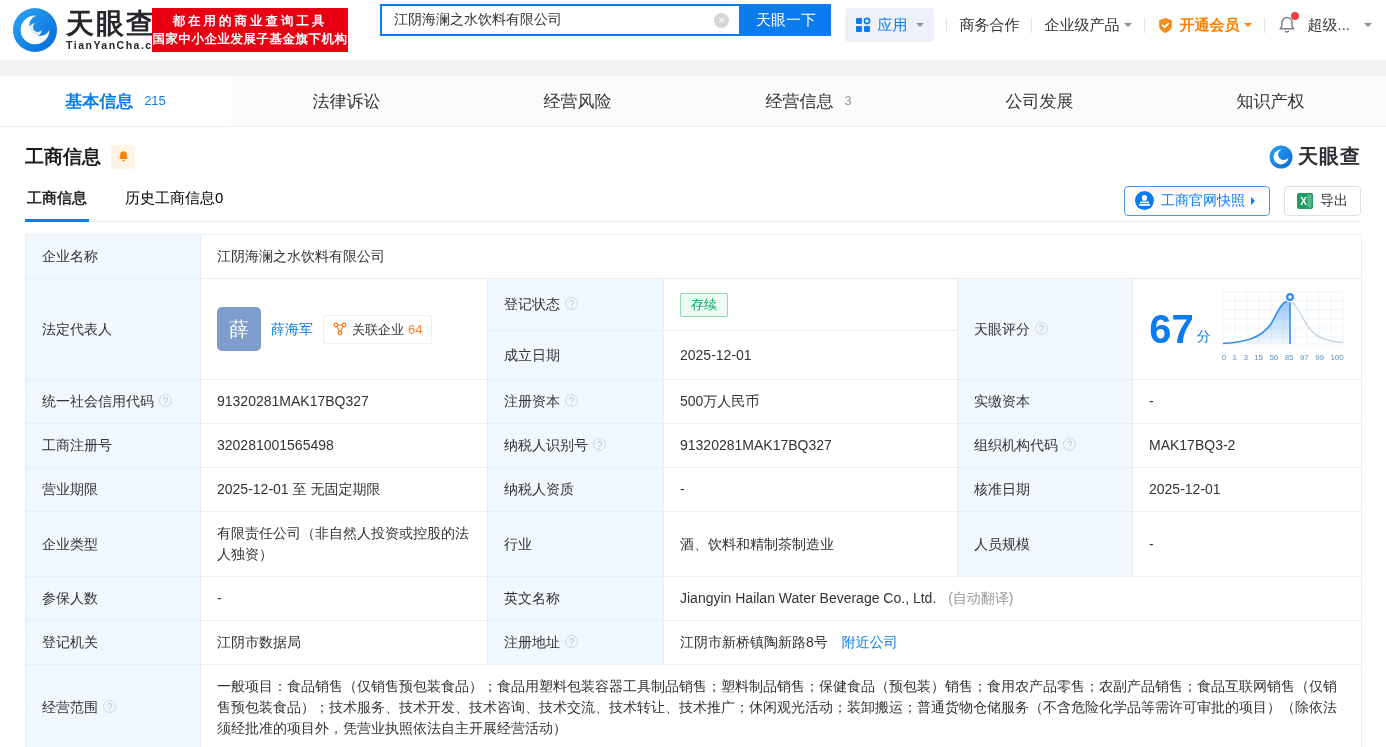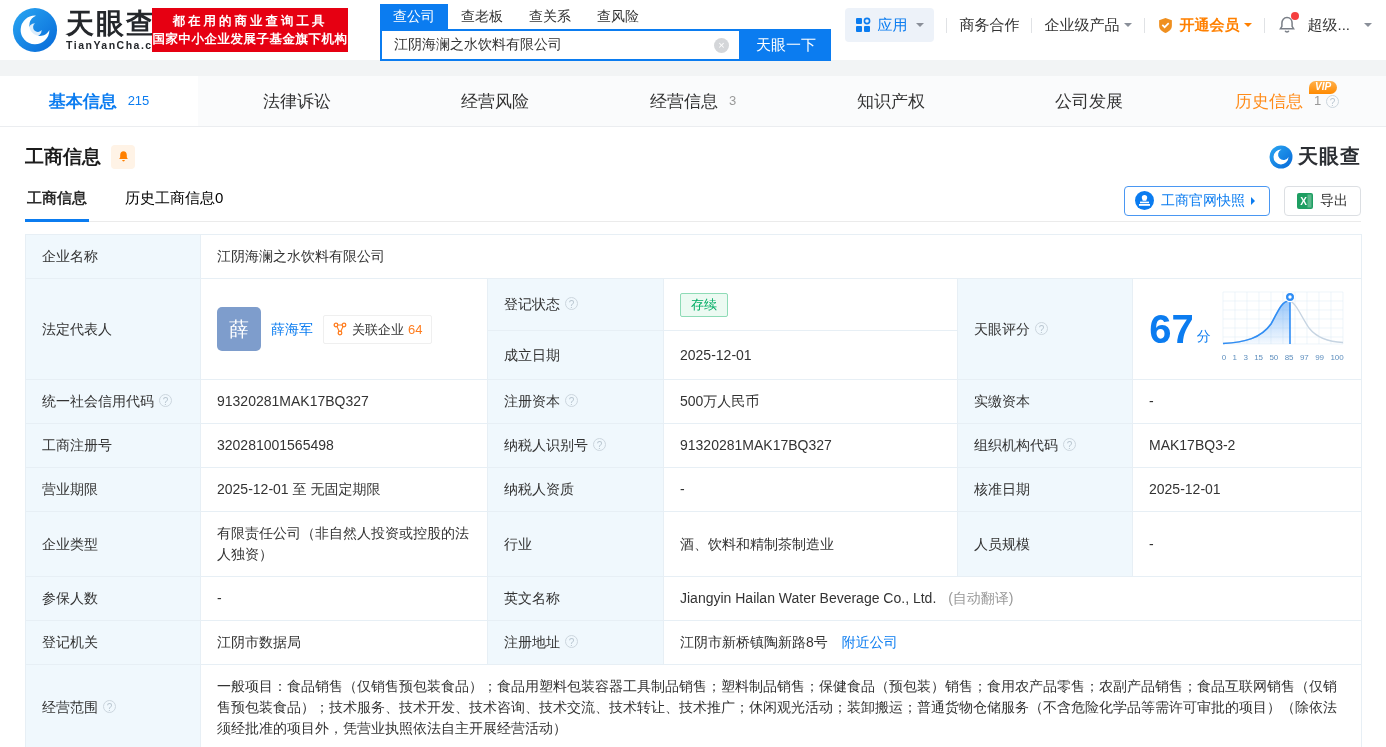--- a/index.html
+++ b/index.html
@@ -136,26 +136,20 @@
       <i>TianYanCha.com</i>
     </span>
   </div>
 
   <div class="banner">
     <div class="b1">都在用的商业查询工具</div>
     <div class="b2">国家中小企业发展子基金旗下机构</div>
   </div>
 
   <div class="search-area">
-    <div class="search-tabs">
-      <span class="stab active">查公司</span>
-      <span class="stab">查老板</span>
-      <span class="stab">查关系</span>
-      <span class="stab">查风险</span>
-    </div>
     <div class="search-row">
       <div class="search-input-wrap">
         <input readonly="" value="江阴海澜之水饮料有限公司" style="">
         <span class="clear-icon">×</span>
       </div>
       <button class="search-btn">天眼一下</button>
     </div>
   </div>
 
   <div class="top-menu">
@@ -215,30 +209,24 @@
     <span>法律诉讼</span>
   </div>
   <div class="nav-tab">
     <span>经营风险</span>
   </div>
   <div class="nav-tab">
     <span>经营信息</span>
     <span class="nt-count">3</span>
   </div>
   <div class="nav-tab">
+    <span>公司发展</span>
+  </div>
+  <div class="nav-tab">
     <span>知识产权</span>
-  </div>
-  <div class="nav-tab">
-    <span>公司发展</span>
-  </div>
-  <div class="nav-tab history">
-    <span class="vip-tag">VIP</span>
-    <span>历史信息</span>
-    <span class="nt-count">1</span>
-    <span class="q-icon"></span>
   </div>
 </div>
 
 <div class="section">
   <div class="sec-head">
     <div class="sec-title-wrap">
       <span class="sec-title">工商信息</span>
       <span class="sec-bell">
         <svg width="13" height="13" viewBox="0 0 20 20">
           <path d="M10 2 C6.9 2 4.9 4.6 4.9 7.9 V11.2 L3.4 13.8 H16.6 L15.1 11.2 V7.9 C15.1 4.6 13.1 2 10 2 Z" fill="#ff8000"></path>

